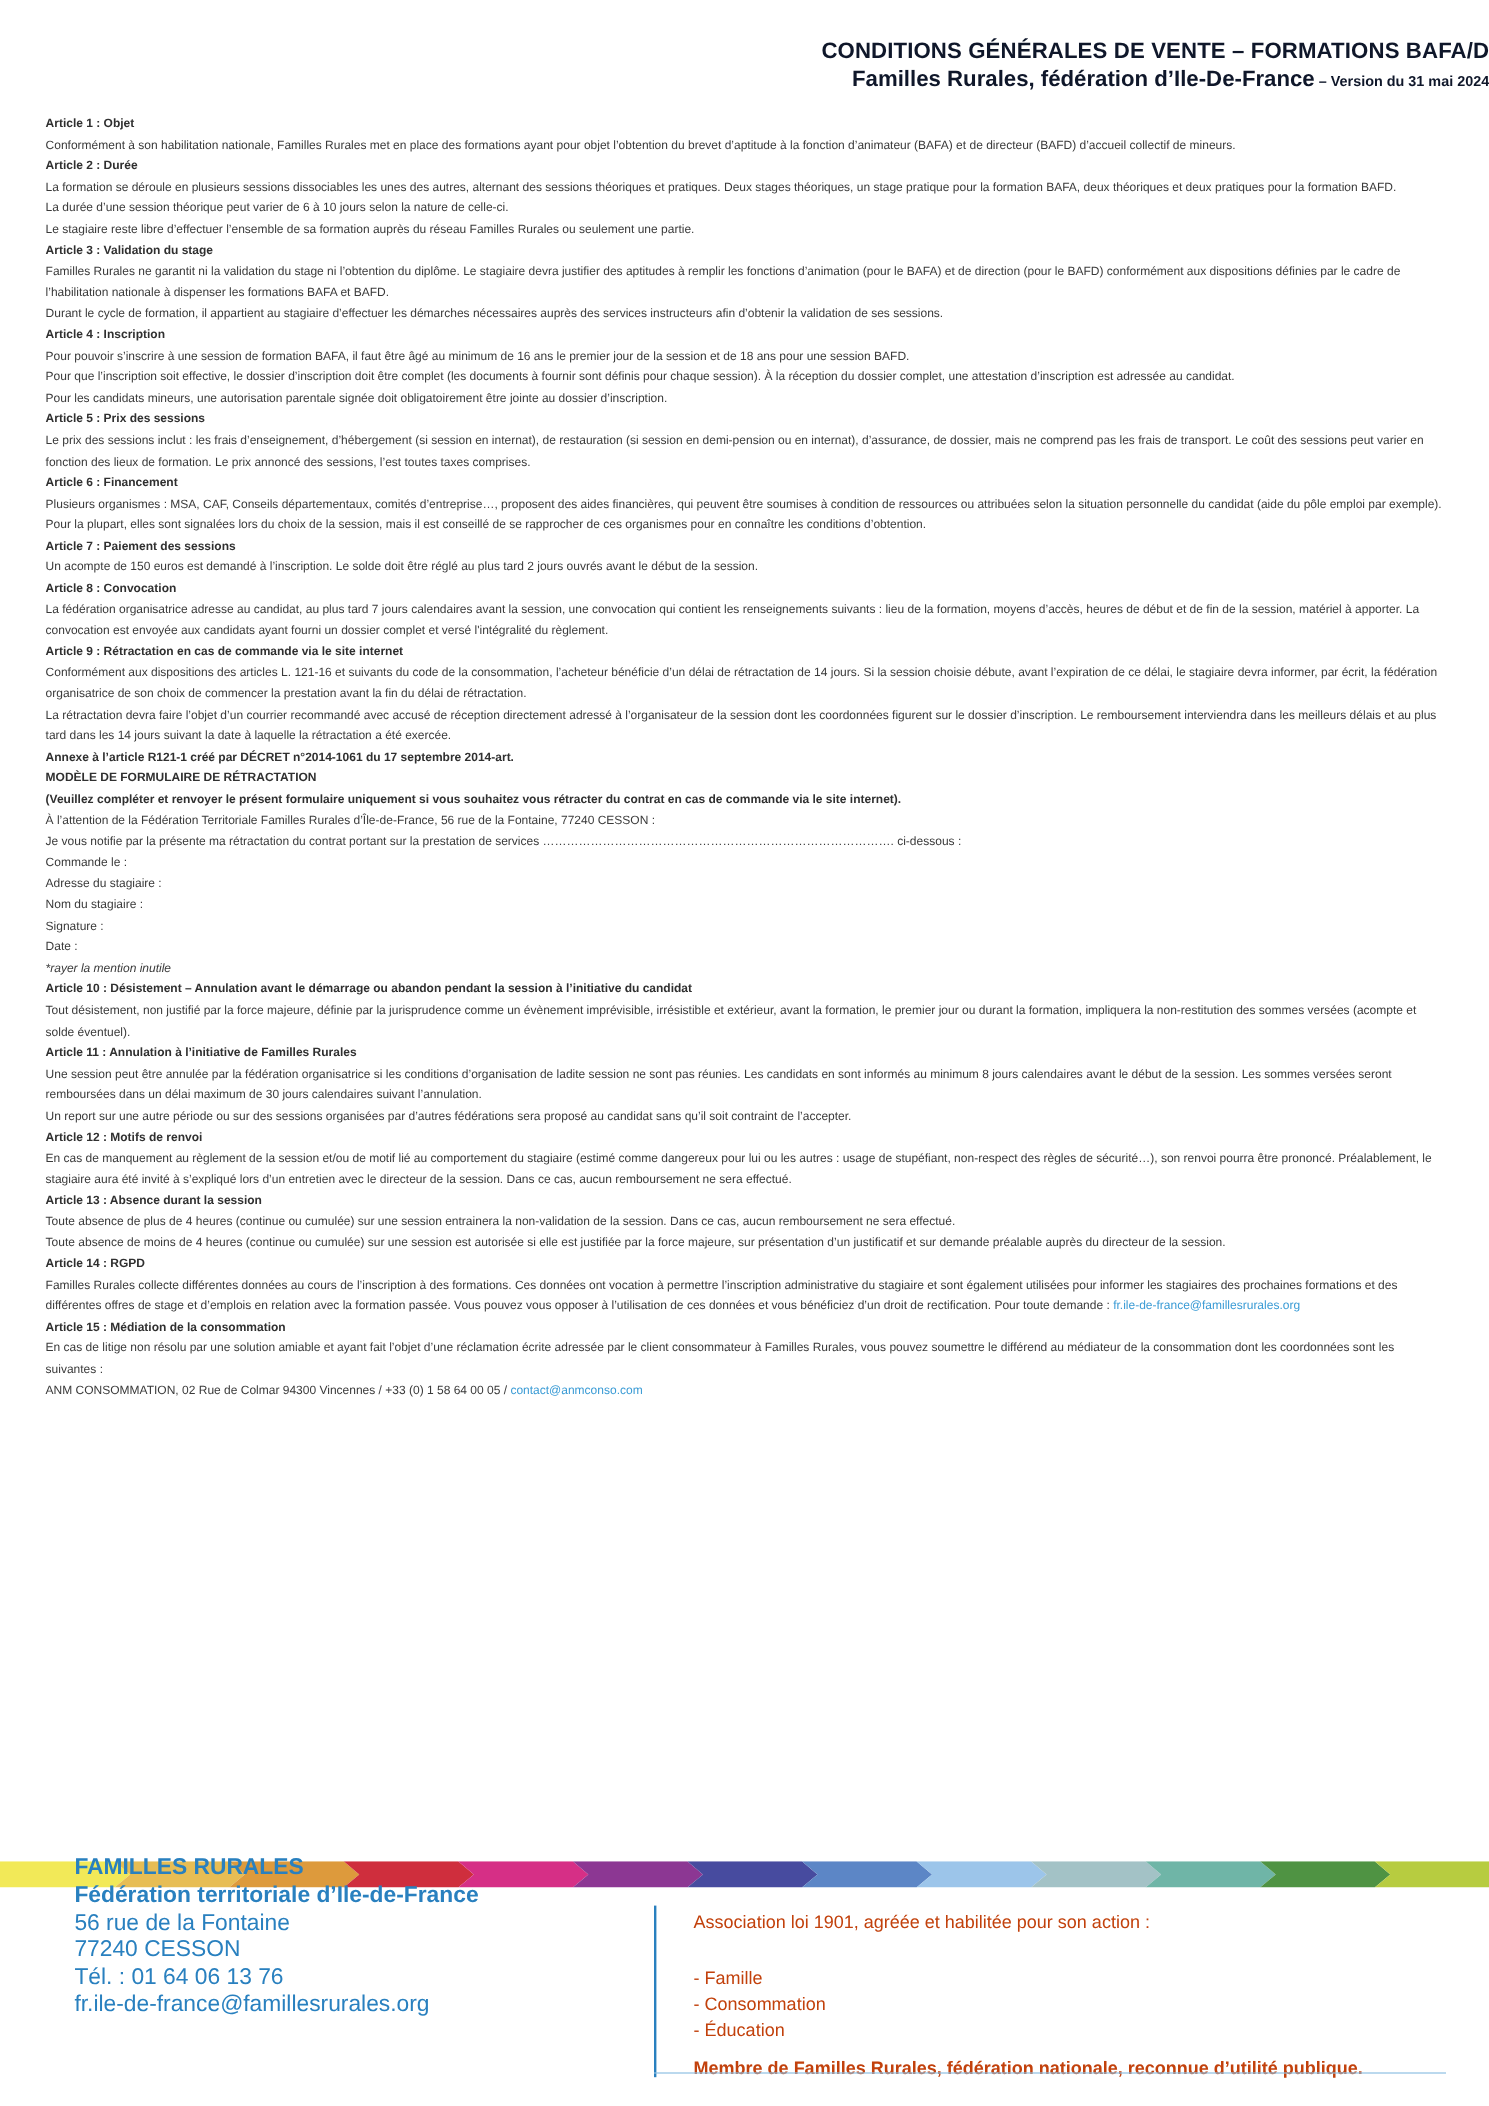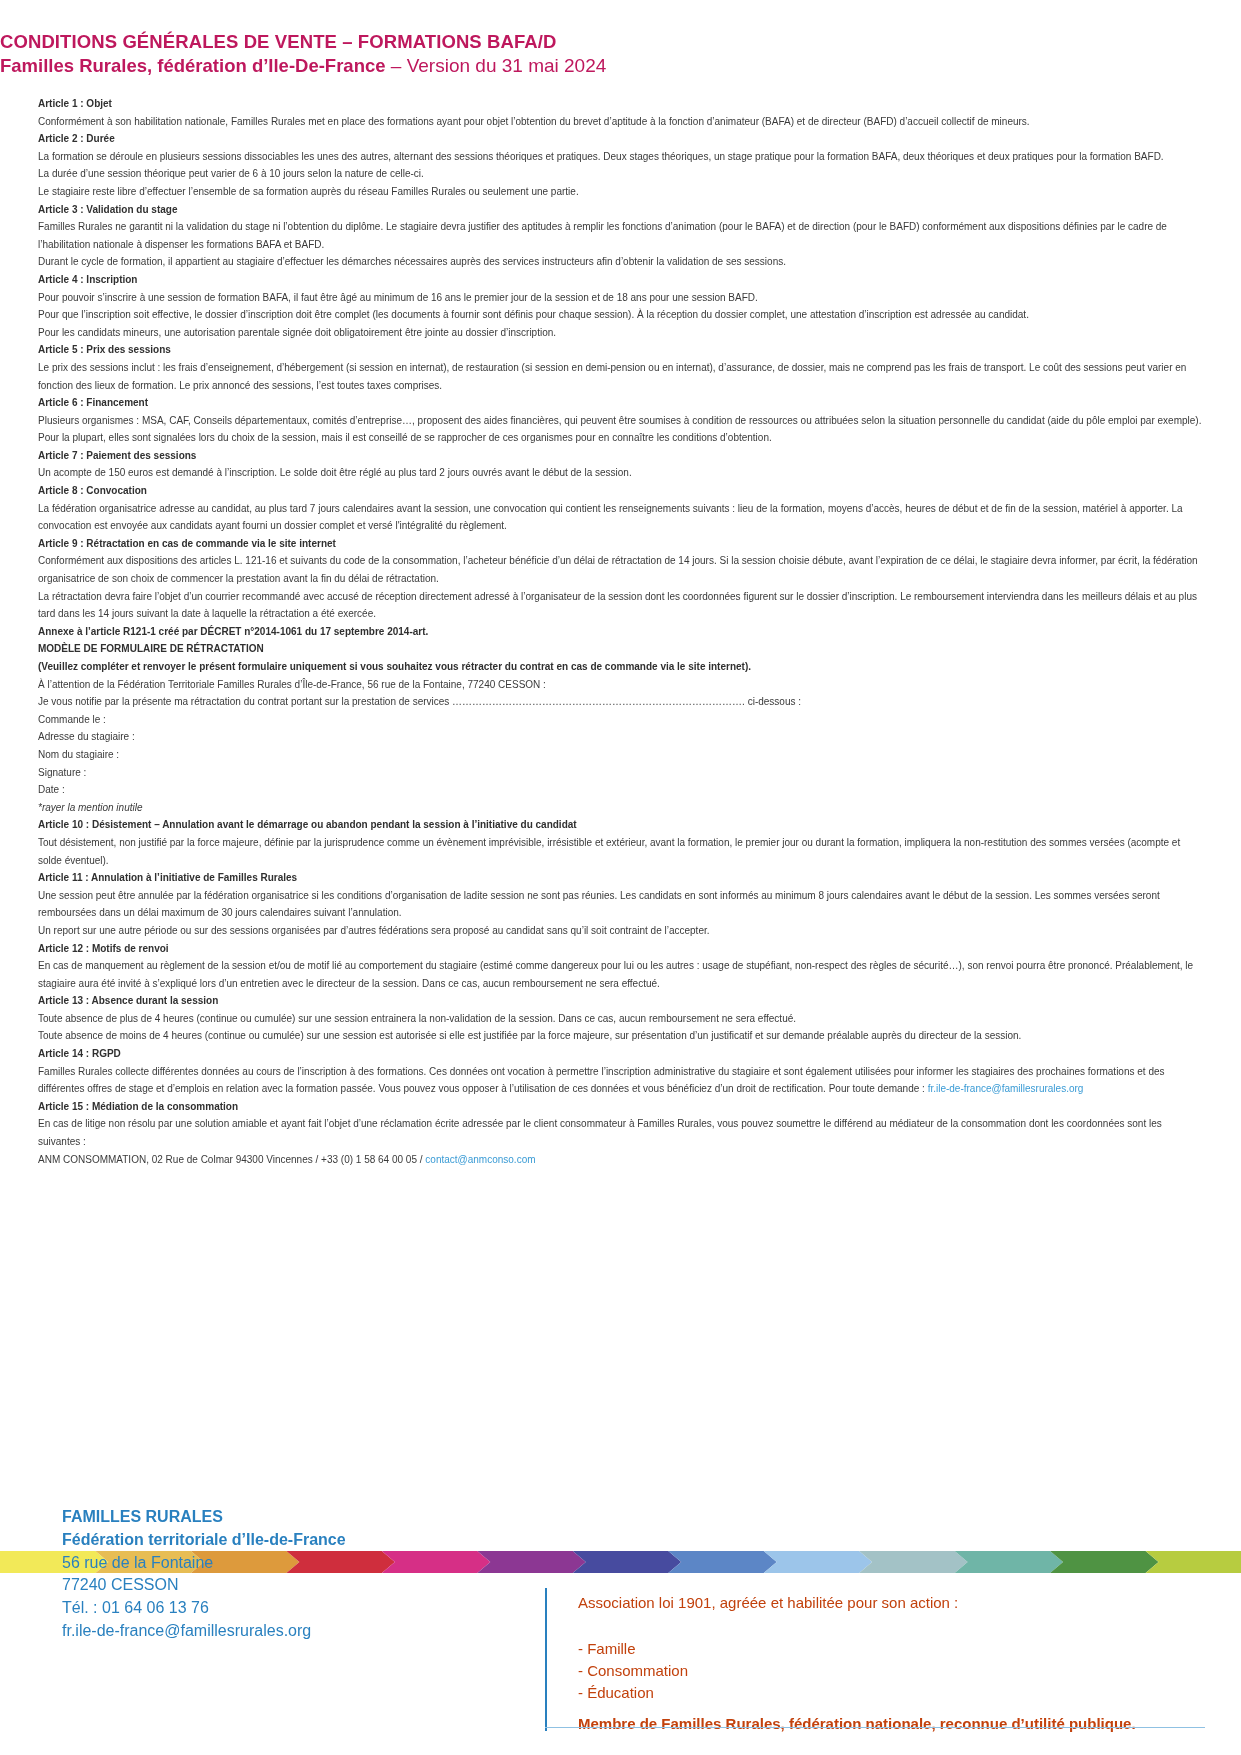--- a/index.html
+++ b/index.html
@@ -2,36 +2,36 @@
 <html><head>
 <meta charset="utf-8">
 <title>CGV Formations BAFA/D</title>
 <style>
   * { margin:0; padding:0; box-sizing:border-box; }
   html, body { background:#ffffff; }
   .page {
     position:relative; width:1241px; height:1755px; background:#ffffff;
     font-family:"Liberation Sans", sans-serif; overflow:hidden;
   }
-  .doc-header { position:absolute; top:30px; left:0; width:100%; text-align:left; color:#be185d; }
+  .doc-header { position:absolute; top:30px; left:0; width:100%; text-align:right; color:#0f172a; }
   .doc-title   { font-size:18.5px; font-weight:bold; line-height:24px; letter-spacing:0.1px; }
   .doc-subtitle{ font-size:18.5px; font-weight:bold; line-height:24px; }
-  .version     { font-size:19px; font-weight:normal; }
+  .version     { font-size:12px; font-weight:bold; }
   .doc-body {
     position:absolute; top:95px; left:38px; width:1167px;
     color:#3a3a3a; font-size:10px; line-height:17.6px;
   }
   .doc-body p { margin:0; }
   .doc-body .heading { font-weight:bold; color:#303030; }
   .doc-body .italic  { font-style:italic; }
   a.doc-link { color:#3a9bd5; text-decoration:none; cursor:pointer; }
   .ribbon { position:absolute; top:1551px; left:0; width:1241px; height:22px; display:block; }
   .footer-left {
-    position:absolute; left:62px; top:1506px;
-    font-size:16px; line-height:22.8px; color:#2980bf;
+    position:absolute; left:62px; top:1546px;
+    font-size:19px; line-height:22.8px; color:#2980bf;
   }
   .footer-left .bold { font-weight:bold; }
   .footer-left a { color:#2980bf; text-decoration:none; }
   .footer-divider { position:absolute; left:545px; top:1588px; width:2px; height:143px; background:#2980bf; }
   .footer-right { position:absolute; left:578px; top:1594px; width:630px; font-size:15px; color:#c2410c; }
   .assoc-line  { line-height:18px; margin-bottom:26px; }
   .action-item { line-height:22px; }
   .membership  { margin-top:11px; line-height:18px;font-weight:bold; }
   .footer-hline { position:absolute; left:545px; top:1727px; width:660px; height:1px; background:#8fc1e3; }
 </style>

